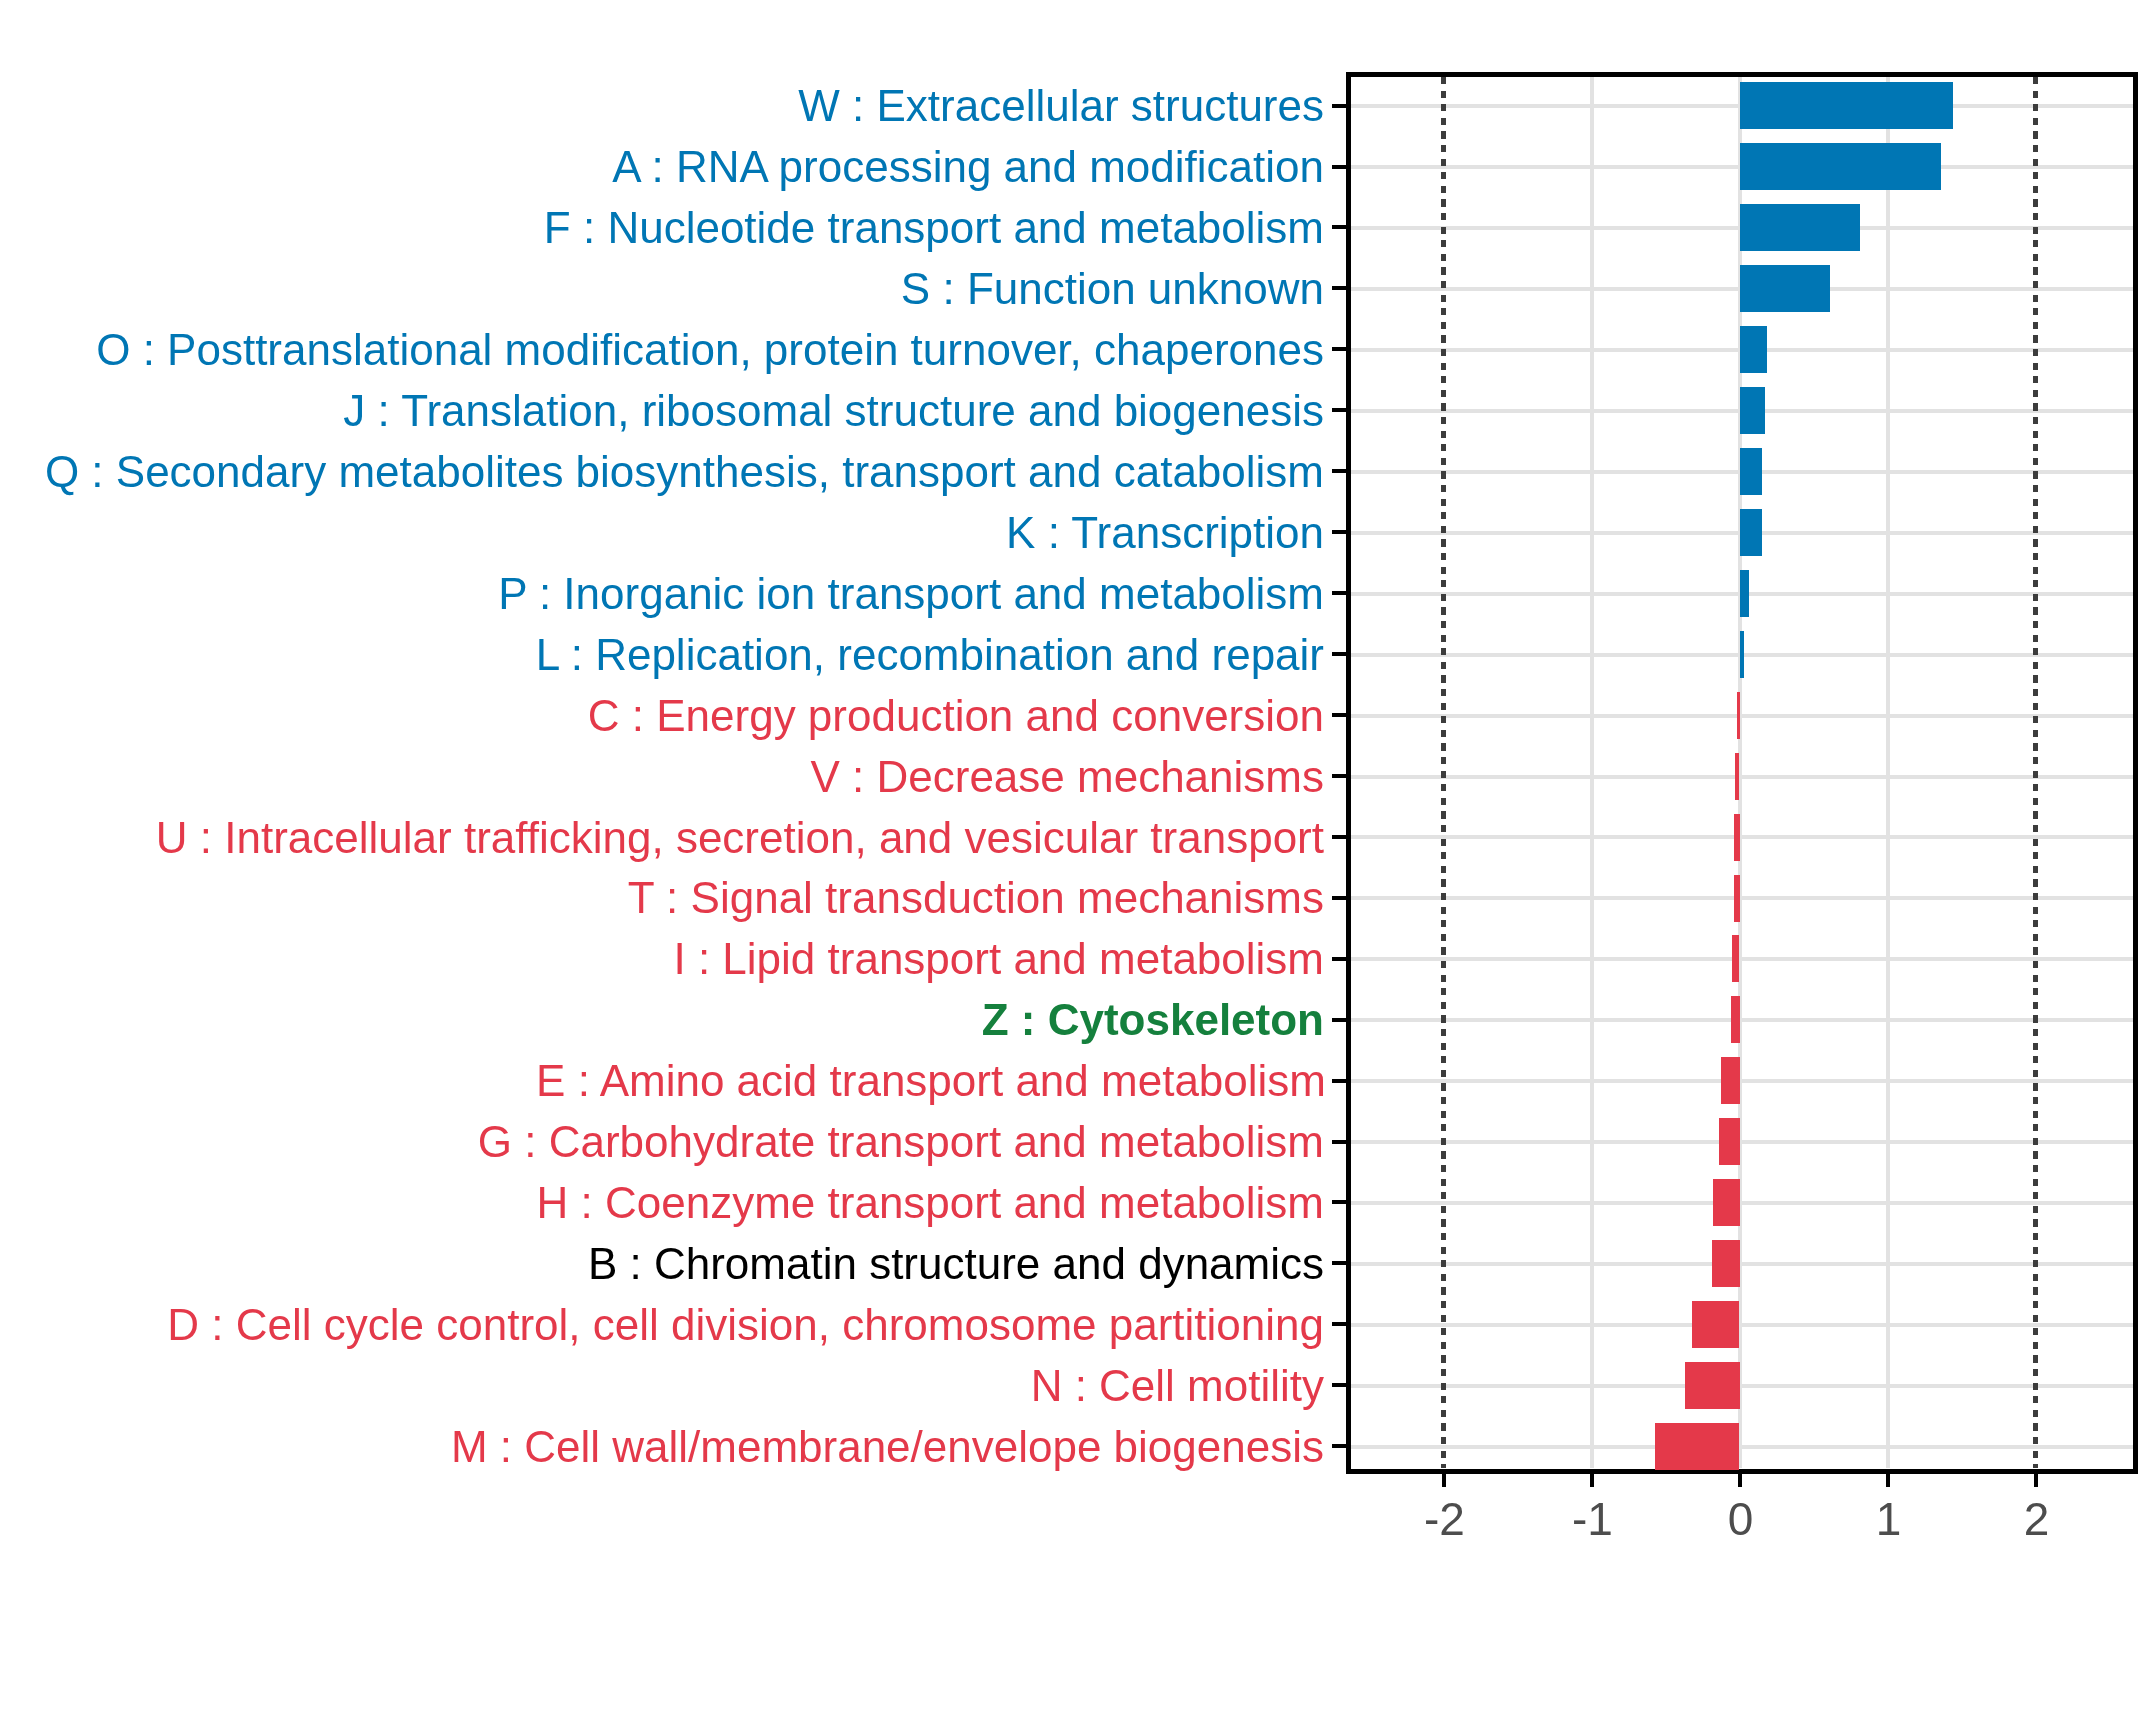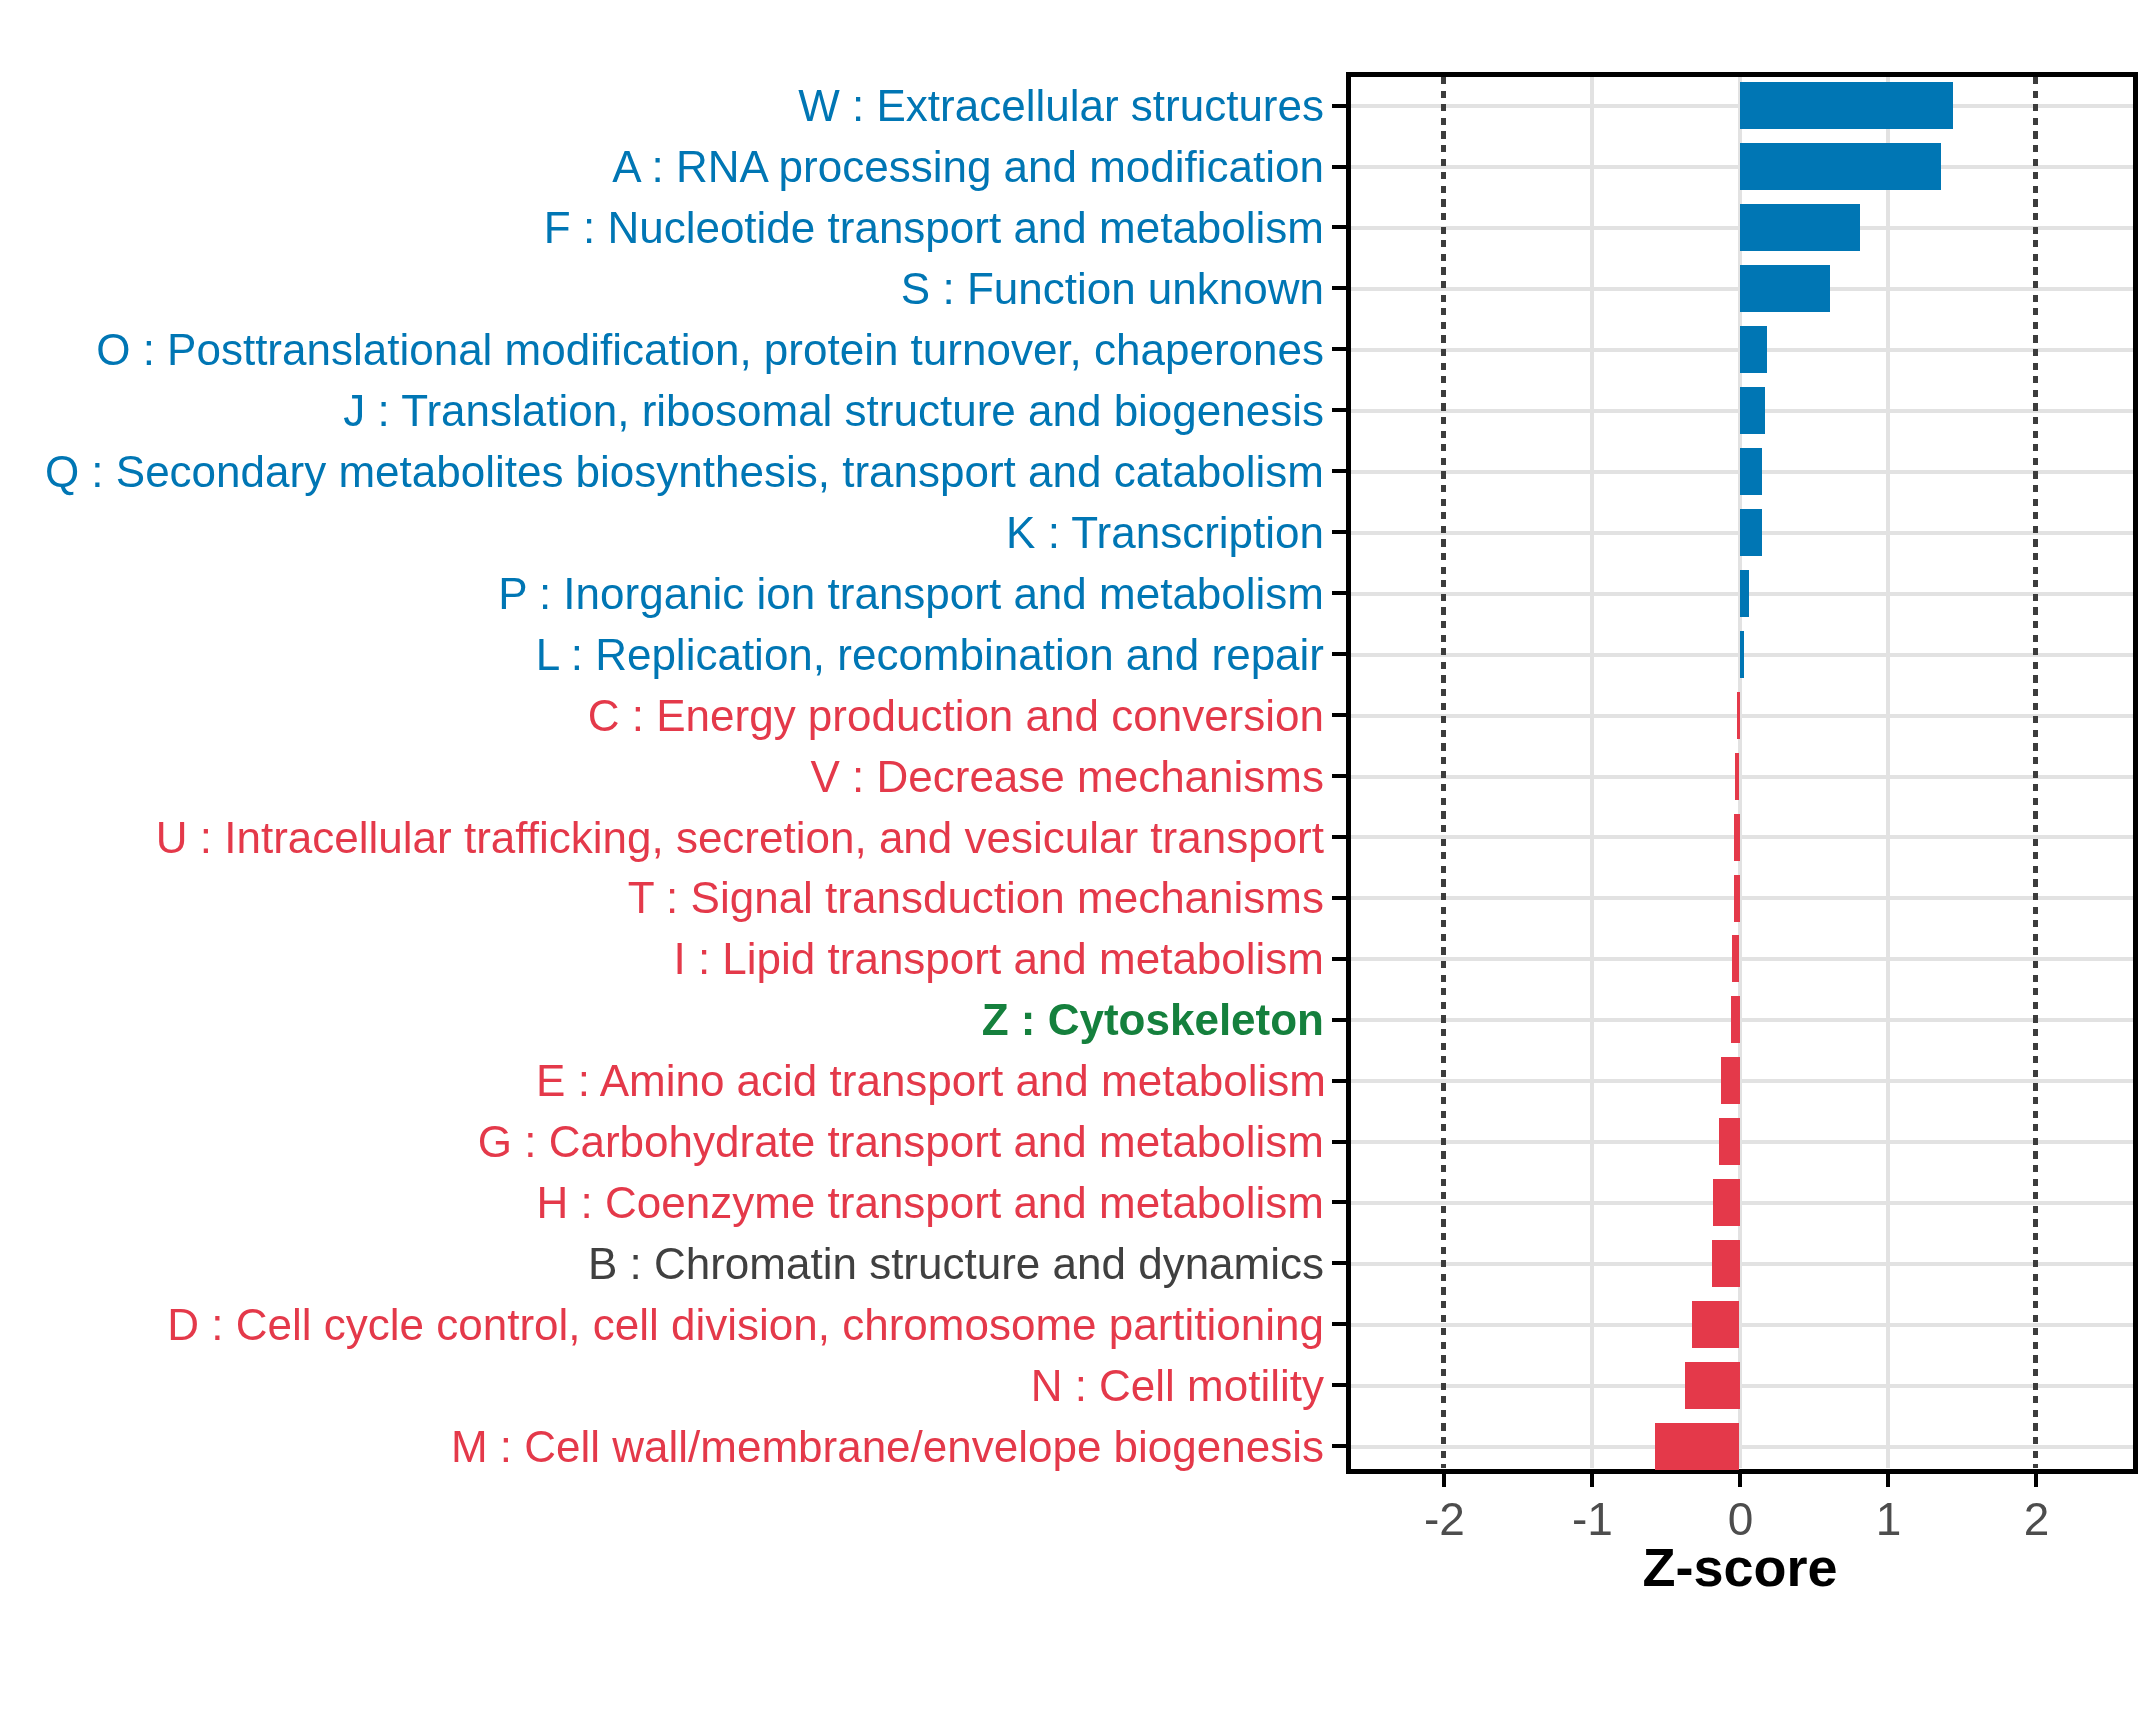--- a/index.html
+++ b/index.html
@@ -124,21 +124,21 @@
       <div class="y-label" style="right: 827px; top: 624px; color: rgb(0, 118, 180);">L : Replication, recombination and repair</div>
       <div class="y-label" style="right: 827px; top: 685px; color: rgb(228, 57, 74);">C : Energy production and conversion</div>
       <div class="y-label" style="right: 827px; top: 746px; color: rgb(228, 57, 74);">V : Decrease mechanisms</div>
       <div class="y-label" style="right: 827px; top: 807px; color: rgb(228, 57, 74);">U : Intracellular trafficking, secretion, and vesicular transport</div>
       <div class="y-label" style="right: 827px; top: 867px; color: rgb(228, 57, 74); margin-left: 26px;">T : Signal transduction mechanisms</div>
       <div class="y-label" style="right: 827px; top: 928px; color: rgb(228, 57, 74);">I : Lipid transport and metabolism</div>
       <div class="y-label" style="right: 827px; top: 989px; color: #15803d; font-weight: bold;">Z : Cytoskeleton</div>
       <div class="y-label" style="right: 825px; top: 1050px; color: rgb(228, 57, 74);">E : Amino acid transport and metabolism</div>
       <div class="y-label" style="right: 827px; top: 1111px; color: rgb(228, 57, 74);">G : Carbohydrate transport and metabolism</div>
       <div class="y-label" style="right: 827px; top: 1172px; color: rgb(228, 57, 74);">H : Coenzyme transport and metabolism</div>
-      <div class="y-label" style="right: 827px; top: 1233px; color: #404040; margin-left: 44px;">B : Chromatin structure and dynamics</div>
+      <div class="y-label" style="right: 827px; top: 1233px; color: #000000; margin-left: 44px;">B : Chromatin structure and dynamics</div>
       <div class="y-label" style="right: 827px; top: 1294px; color: rgb(228, 57, 74);">D : Cell cycle control, cell division, chromosome partitioning</div>
       <div class="y-label" style="right: 827px; top: 1355px; color: rgb(228, 57, 74);">N : Cell motility</div>
       <div class="y-label" style="right: 827px; top: 1416px; color: rgb(228, 57, 74);">M : Cell wall/membrane/envelope biogenesis</div>
     </div>
   <div id="axis-decor">
       <div class="tick-left" style="left: 1332px; top: 104px;"></div>
       <div class="tick-left" style="left: 1332px; top: 165px;"></div>
       <div class="tick-left" style="left: 1332px; top: 225px;"></div>
       <div class="tick-left" style="left: 1332px; top: 286px;"></div>
       <div class="tick-left" style="left: 1332px; top: 347px;"></div>
@@ -164,15 +164,14 @@
       <div class="x-tick-label" style="left: 1387px; top: 1496px; color: rgb(77, 77, 77);">-2</div>
       <div class="tick-bottom" style="left: 1590px; top: 1473px;"></div>
       <div class="x-tick-label" style="left: 1535px; top: 1496px; color: rgb(77, 77, 77);">-1</div>
       <div class="tick-bottom" style="left: 1738px; top: 1473px;"></div>
       <div class="x-tick-label" style="left: 1683px; top: 1496px; color: rgb(77, 77, 77);">0</div>
       <div class="tick-bottom" style="left: 1886px; top: 1473px;"></div>
       <div class="x-tick-label" style="left: 1831px; top: 1496px; color: rgb(77, 77, 77);">1</div>
       <div class="tick-bottom" style="left: 2034px; top: 1473px;"></div>
       <div class="x-tick-label" style="left: 1979px; top: 1496px; color: rgb(77, 77, 77);">2</div>
     </div>
-  <div class="axis-title" id="x-axis-title" style="left: 1453px; width: 574px; top: 1536px; color: rgb(0, 0, 0);">Z-score</div>
 </div>
 
 
 </body></html>

